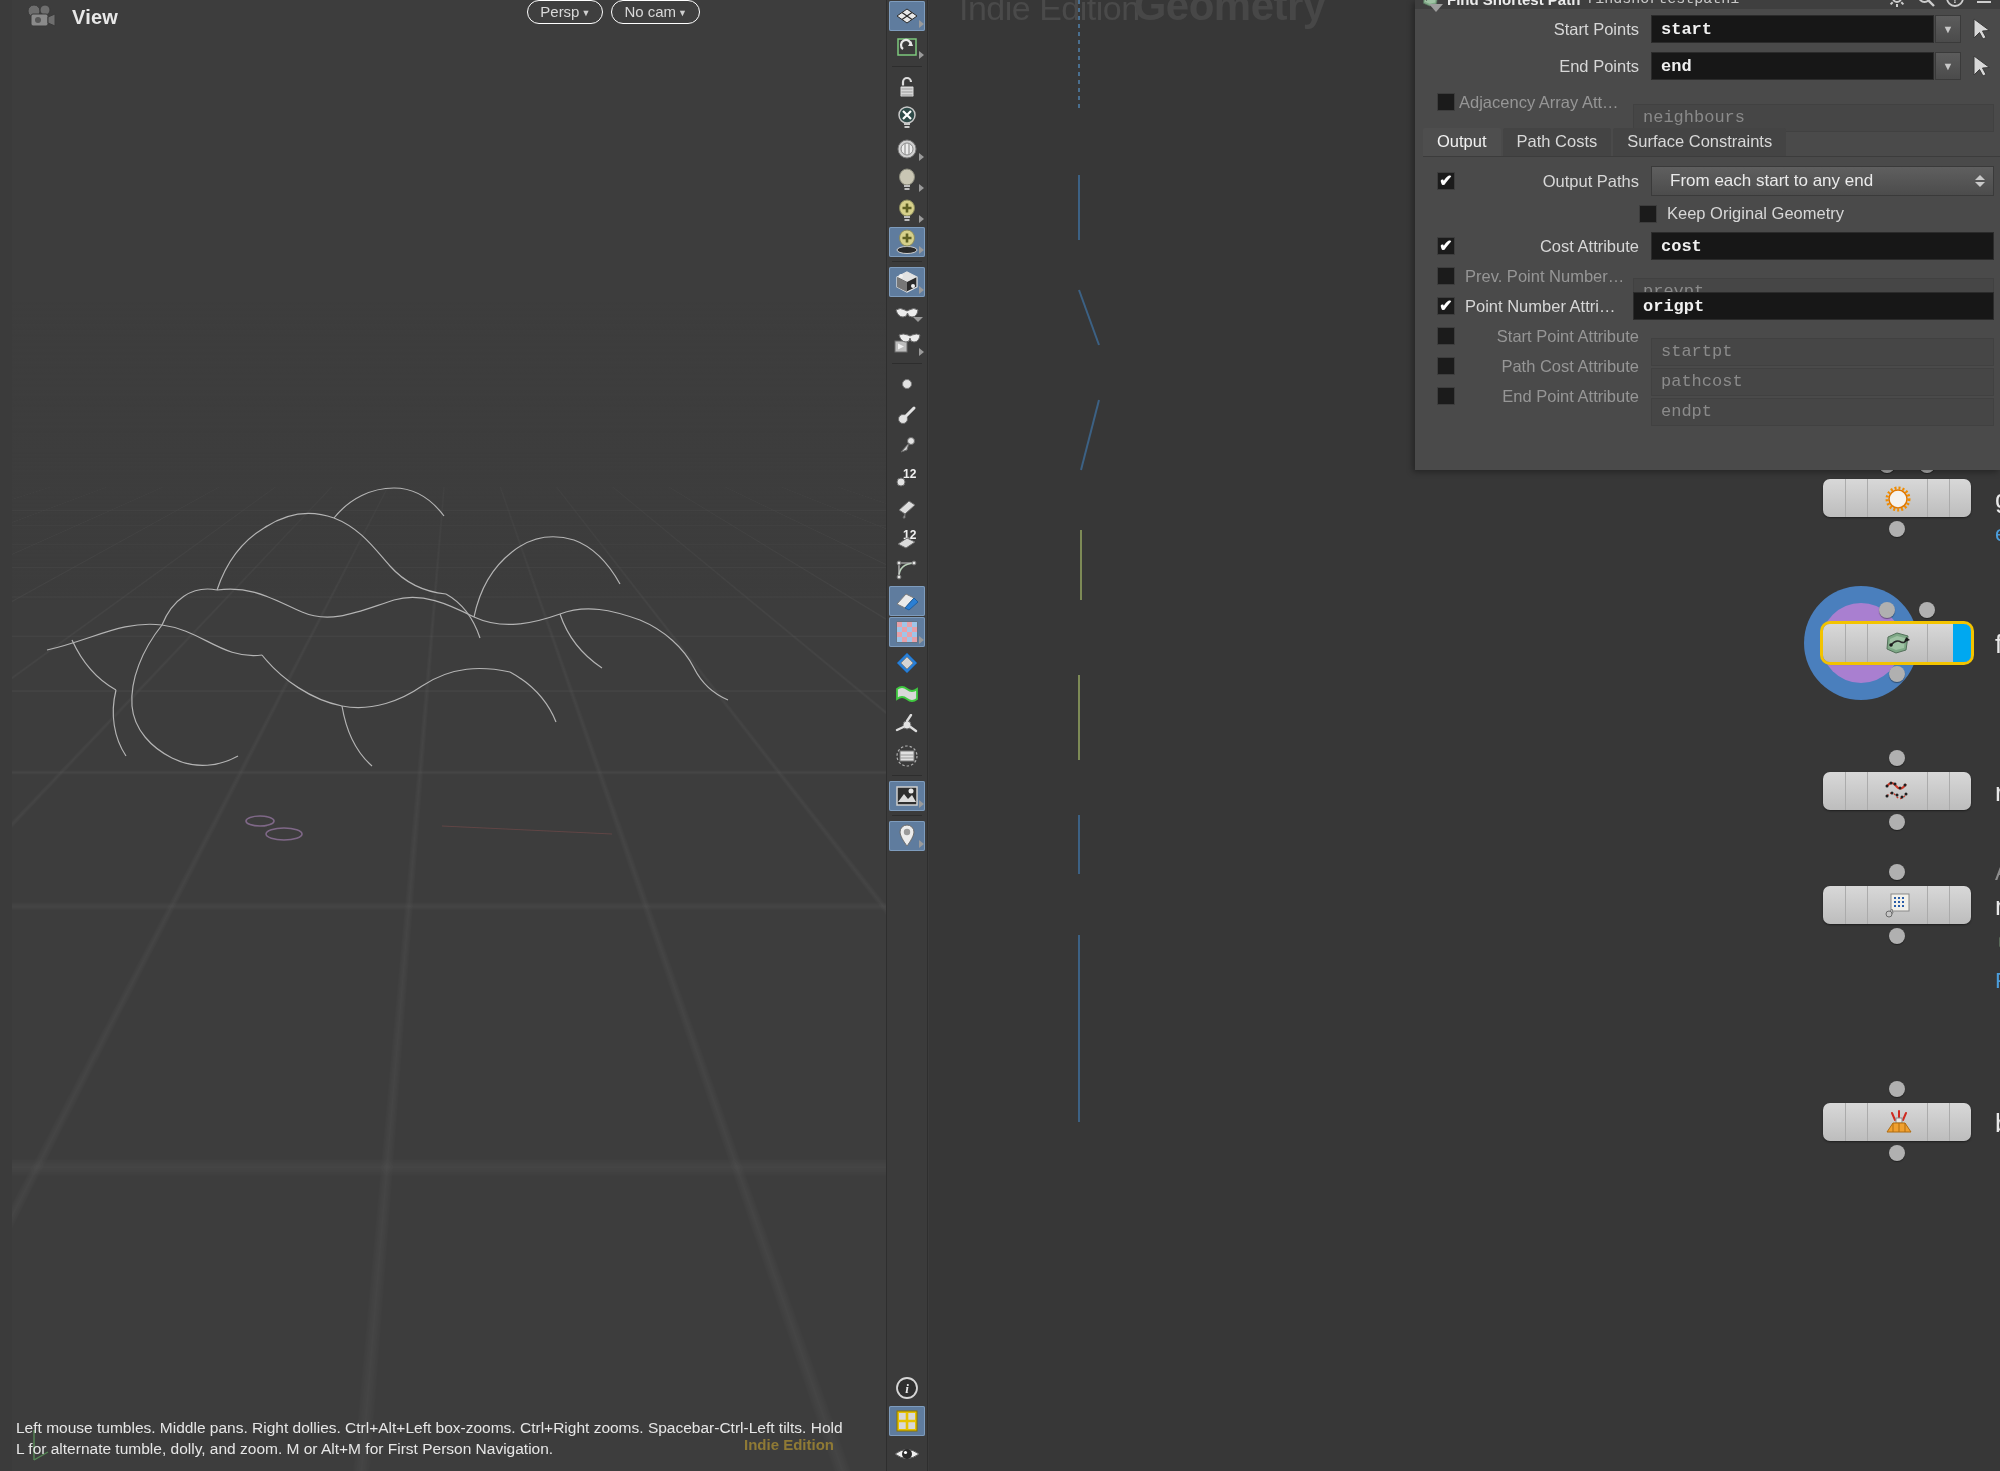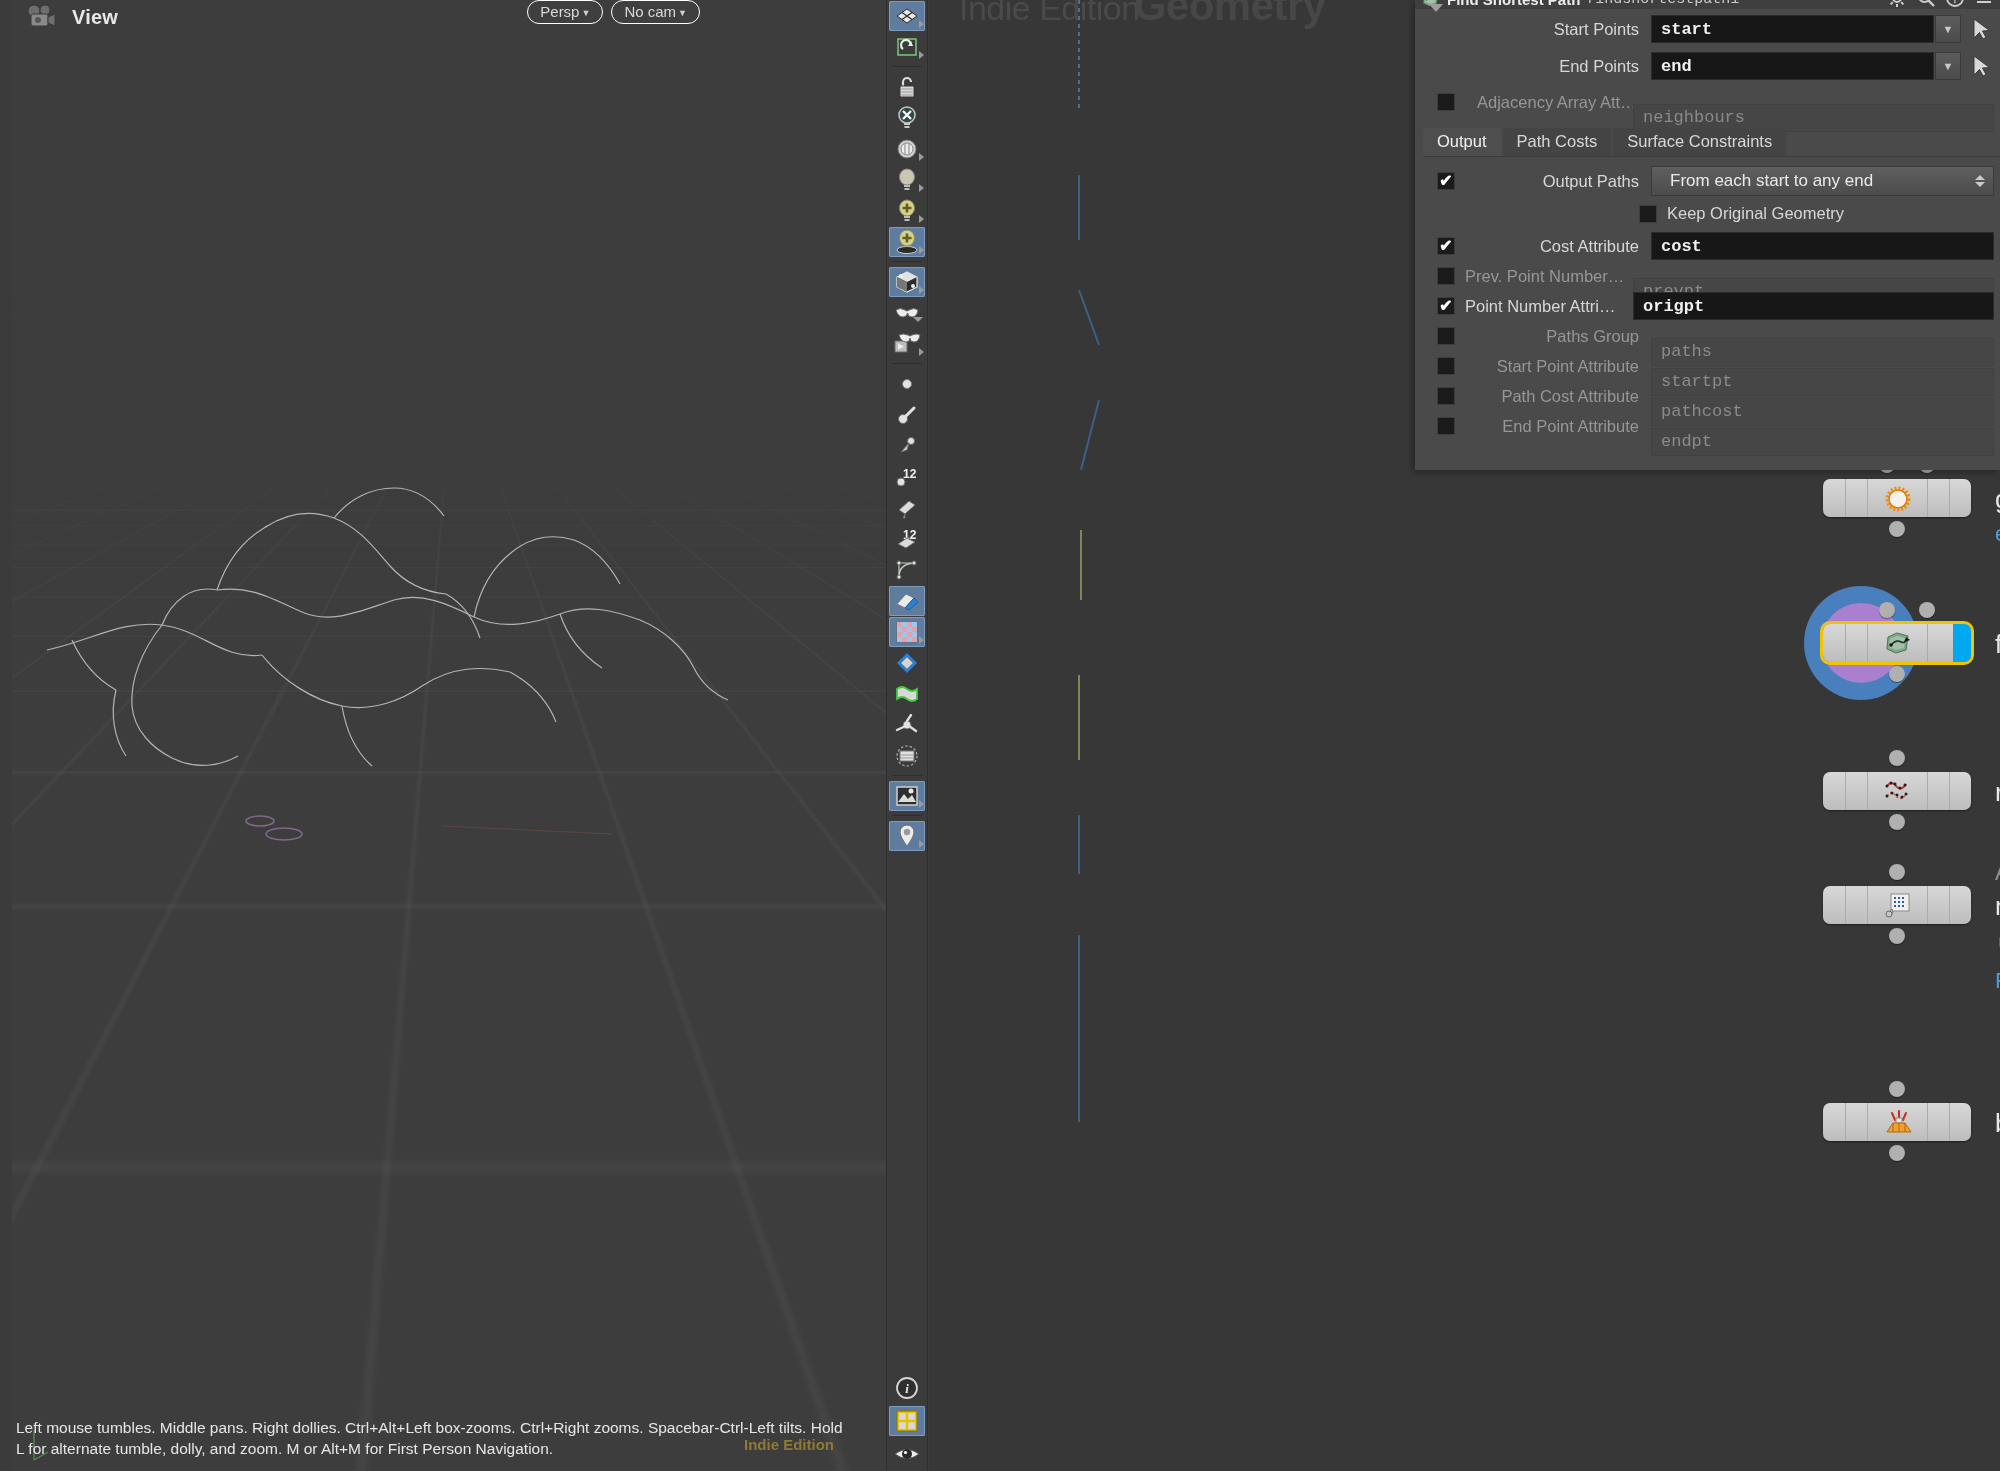--- a/index.html
+++ b/index.html
@@ -896,21 +896,21 @@
         <div class="pmenu">▼</div>
         <div class="pjump">
           <svg width="22" height="24" viewBox="0 0 22 24">
               <path d="M4 2 L4 21 L9.5 15.5 L13 22 L16 20.5 L12.5 14 L19.5 13.5 Z" fill="#d8d8d8" stroke="#3a3a3a" stroke-width="1"></path>
             </svg>
         </div>
       </div>
 
       <div class="prow tight" style="margin-bottom:12px">
         <div class="pcheck"></div>
-        <div class="plabel dim" style="width:178px; text-align:left; padding-left:22px; padding-right:0">Adjacency Array Att…</div>
+        <div class="plabel dim" style="width:178px; text-align:left; padding-left:4px; padding-right:0">Adjacency Array Att…</div>
         <div class="pfield disabled" placeholder="neighbours">
           <span>neighbours</span>
         </div>
       </div>
 
       <div id="parm-tabs">
         <div class="ptab active">Output</div>
         <div class="ptab">Path Costs</div>
         <div class="ptab">Surface Constraints</div>
       </div>
@@ -945,27 +945,20 @@
           <span>prevpt</span>
         </div>
       </div>
 
       <div class="prow tight">
         <div class="pcheck">✔</div>
         <div class="plabel" style="width:178px; text-align:left; padding-left:10px; padding-right:0">Point Number Attri…</div>
         <div class="pfield">origpt</div>
       </div>
 
-      <div class="prow tight">
-        <div class="pcheck"></div>
-        <div class="plabel dim">Paths Group</div>
-        <div class="pfield disabled">
-          <span>paths</span>
-        </div>
-      </div>
 
       <div class="prow tight">
         <div class="pcheck"></div>
         <div class="plabel dim">Start Point Attribute</div>
         <div class="pfield disabled">
           <span>startpt</span>
         </div>
       </div>
 
       <div class="prow tight">

